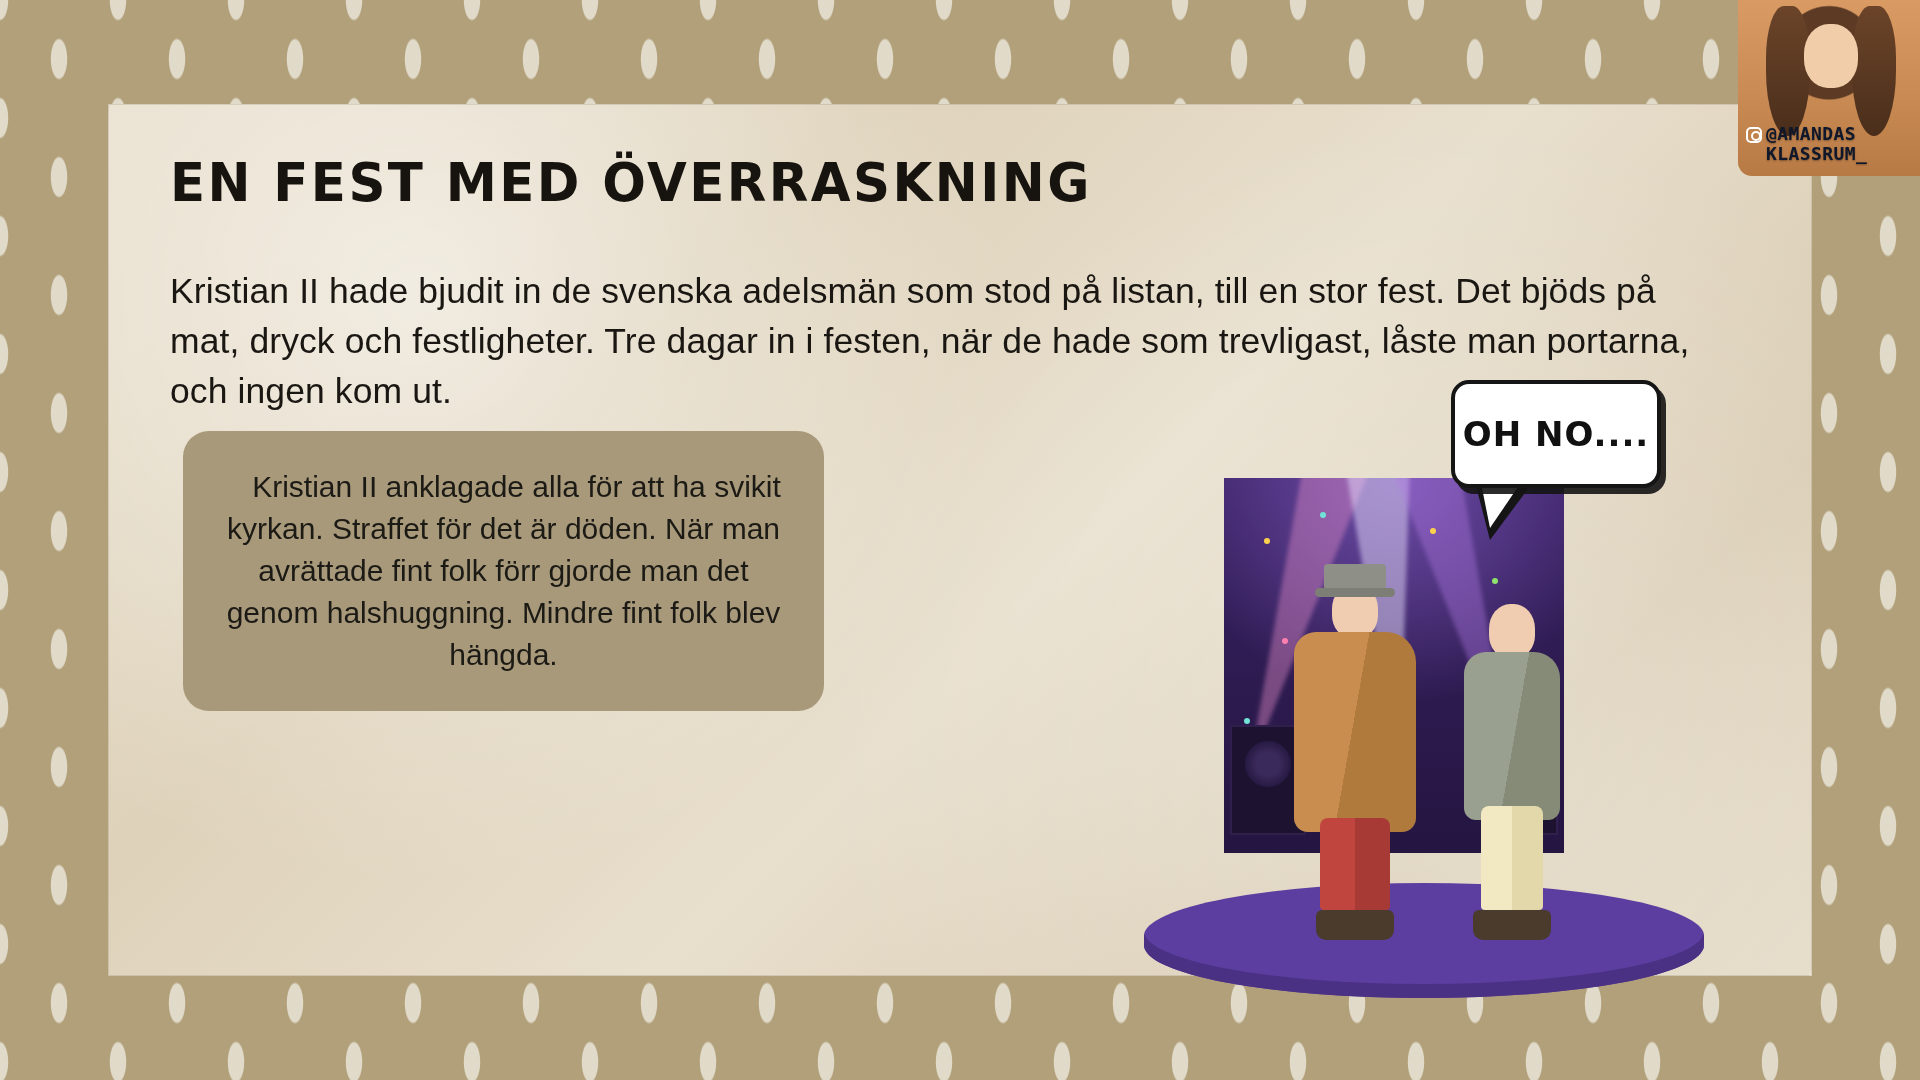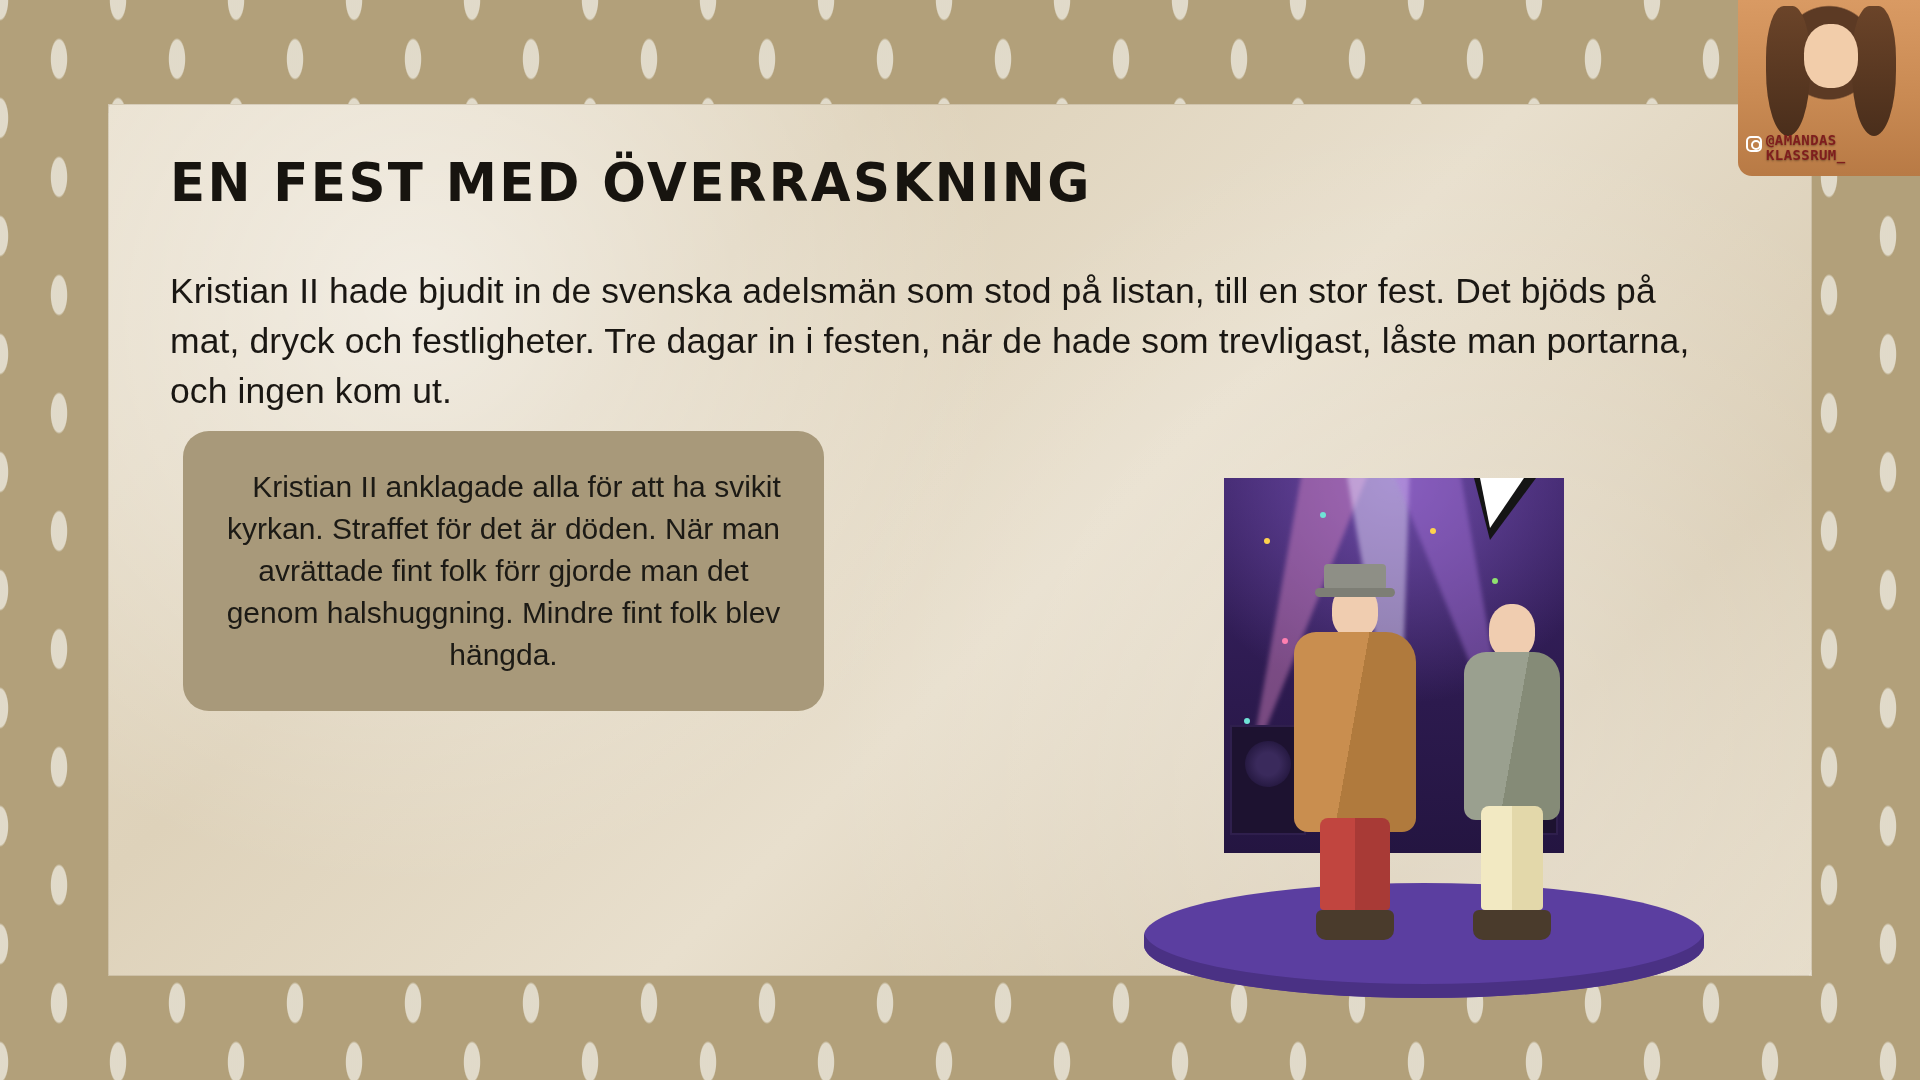--- a/index.html
+++ b/index.html
@@ -285,23 +285,23 @@
     margin-top: 3px;
     flex: none;
   }
   .ig-glyph::before {
     content: ""; position: absolute; left: 2.5px; top: 2.5px;
     width: 6px; height: 6px; border: 2px solid #fff; border-radius: 50%;
   }
   .handle-lines {
     font-family: "DejaVu Sans Mono", monospace;
     font-weight: 700;
-    font-size: 14px;
+    font-size: 18px;
     line-height: 1.12;
-    color: #7f1d1d;
+    color: #0f172a;
     letter-spacing: 0.4px;
     text-shadow: 0 1px 2px rgba(0,0,0,0.35);
   }
 </style>
 </head>
 <body>
 
 <div class="slide">
 
   <div class="slide-bg-pattern"></div>
@@ -356,20 +356,23 @@
         <div class="fig-head"></div>
         <div class="coat-b"></div>
         <div class="legs-b"></div>
         <div class="boots"></div>
       </div>
     </div>
 
   </div>
 
   <div class="bubble-tail"></div>
+  <div class="bubble">
+    <span class="bubble-text">OH NO....</span>
+  </div>
 
   <div class="avatar-badge">
     <div class="avatar-photo"></div>
     <div class="avatar-hair-l"></div>
     <div class="avatar-hair-r"></div>
     <div class="avatar-face"></div>
     <div class="avatar-handle">
       <span class="ig-glyph"></span>
       <span class="handle-lines">
         <span>@AMANDAS</span><br>

